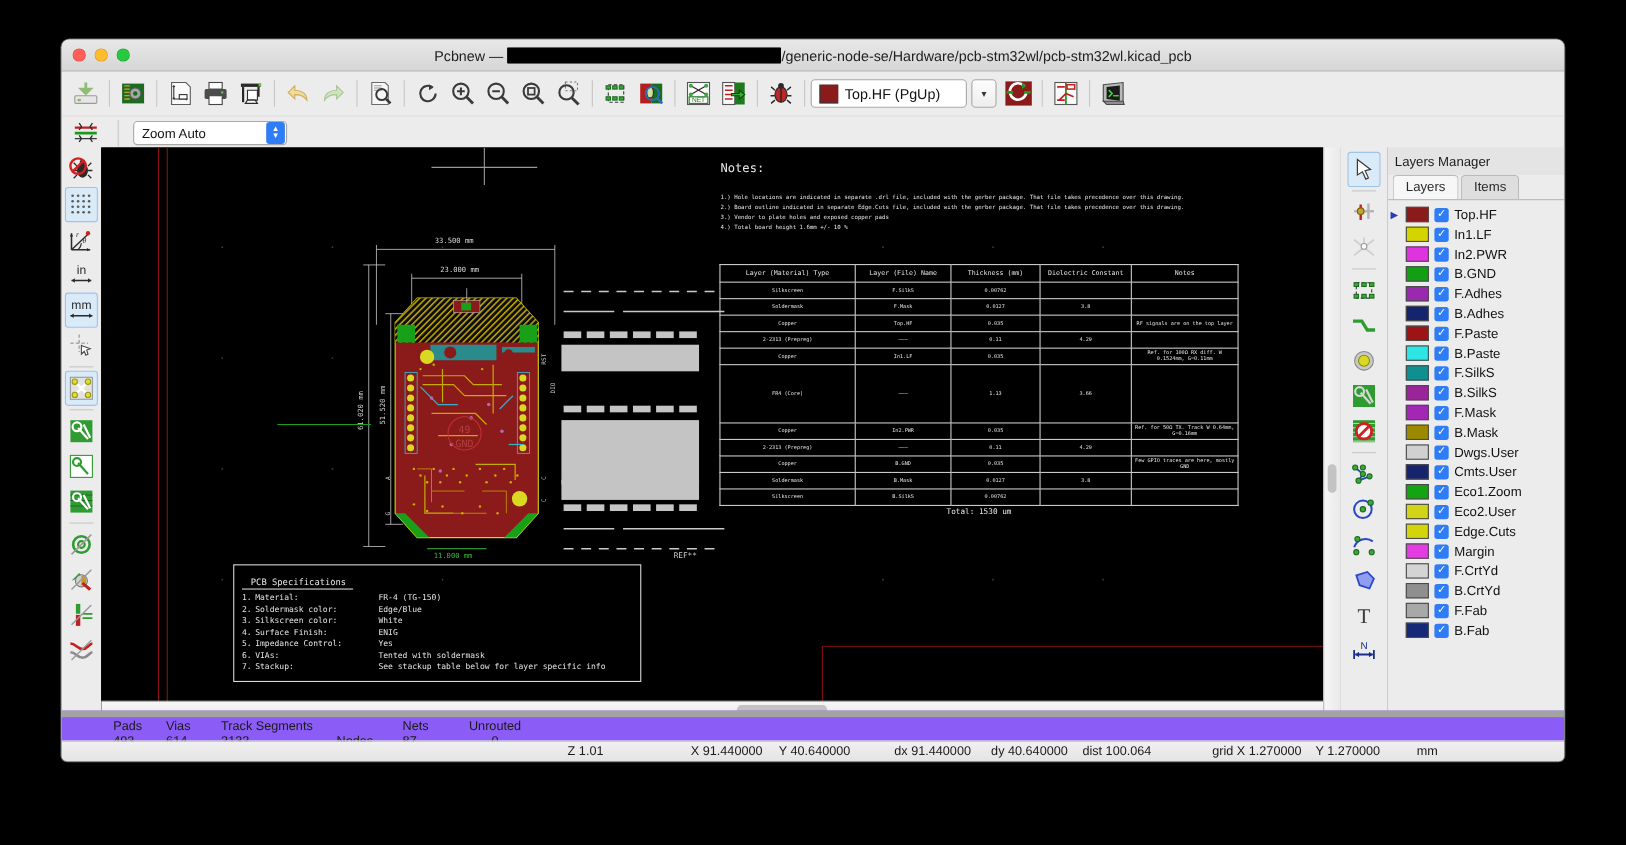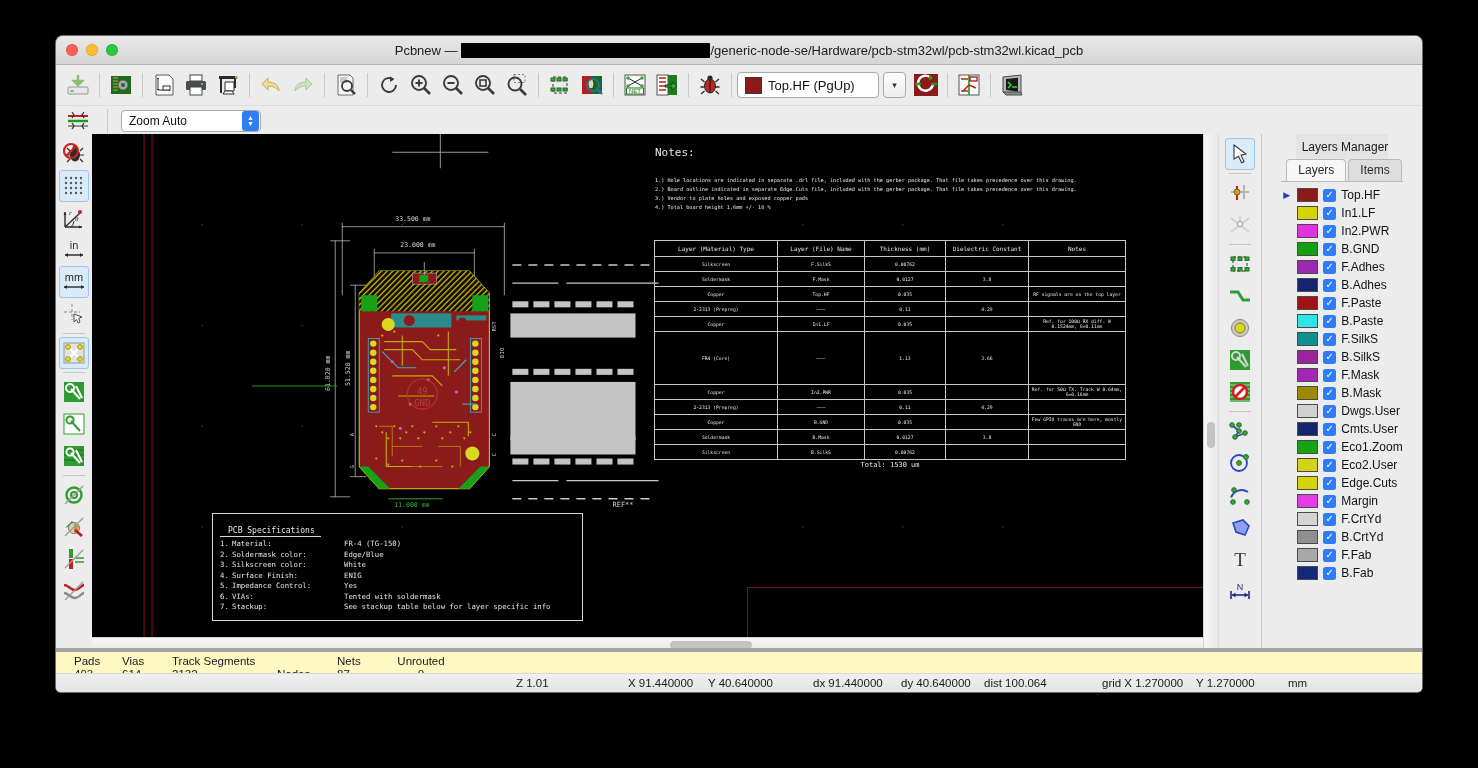--- a/index.html
+++ b/index.html
@@ -103,21 +103,21 @@
   .vscroll .thumb{position:absolute;left:3px;top:288px;width:8px;height:26px;border-radius:4px;background:#c3c3c3;}
 
   .rtoolbar{
     width:42px;background:#ececec;display:flex;flex-direction:column;align-items:center;
     padding-top:4px;flex:none;border-left:1px solid #dcdcdc;
   }
 
   
   .layers-panel{
     width:160px;background:#ececec;flex:none;border-left:1px solid #c8c8c8;
-    display:flex;flex-direction:column;align-items:center;
+    display:flex;flex-direction:column;
   }
   .lp-title{font-size:12px;color:#1a1a1a;padding:6px 0 5px 6px;background:#e4e4e4;}
   .lp-tabs{display:flex;padding-left:4px;gap:2px;background:#ececec;}
   .lp-tab{
     font-size:12px;padding:3px 11px 4px;border:1px solid #b9b9b9;border-bottom:none;
     border-radius:4px 4px 0 0;background:#dedede;color:#2a2a2a;cursor:pointer;
   }
   .lp-tab.active{background:#f7f7f7;}
   .lp-list{
     flex:1;background:#ececec;border-top:1px solid #b9b9b9;padding-top:4px;overflow:hidden;
@@ -125,22 +125,23 @@
   .lp-row{display:flex;align-items:center;height:18px;padding-left:2px;gap:5px;font-size:12px;color:#111;}
   .lp-arrow{width:9px;font-size:9px;color:#2a39b5;line-height:1;}
   .lp-color{width:19px;height:12px;border:1px solid #4a4a4a;flex:none;}
   .lp-check{
     width:13px;height:13px;background:#2f7df6;border-radius:2.5px;flex:none;
     display:flex;align-items:center;justify-content:center;color:#fff;font-size:10px;line-height:1;
   }
 
   
   .statusbar{
-    position:absolute;left:0;right:0;bottom:0;height:40px;background:#fef9c3;
-    border-top:4px solid #a3a3a3;
+    position:absolute;left:0;right:0;bottom:0;height:40px;background:#8b5cf6;
+    border-top:6px solid #a3a3a3;
+    padding-left:29px;
   }
   .stat-top{display:flex;font-size:11.5px;color:#1a1a1a;padding:3px 0 0 18px;}
   .stat-col{display:flex;flex-direction:column;line-height:13px;}
   .stat-bottom{
     position:absolute;left:0;right:0;bottom:0;height:18px;
     background:linear-gradient(#f0f0f0,#e4e4e4);border-top:1px solid #d8d8d8;
     display:flex;align-items:center;font-size:11.5px;color:#1a1a1a;
   }
   .sb-item{position:absolute;white-space:nowrap;}
 

